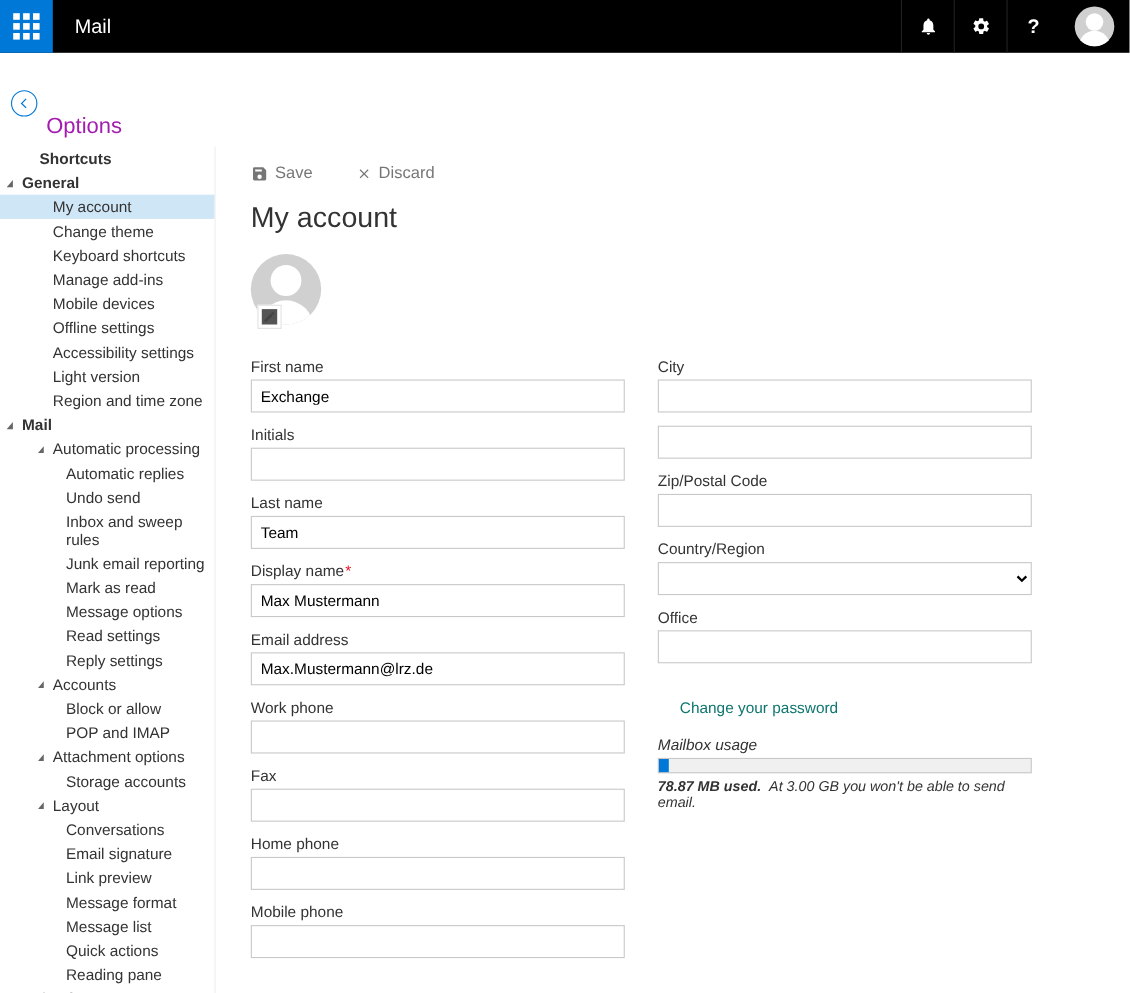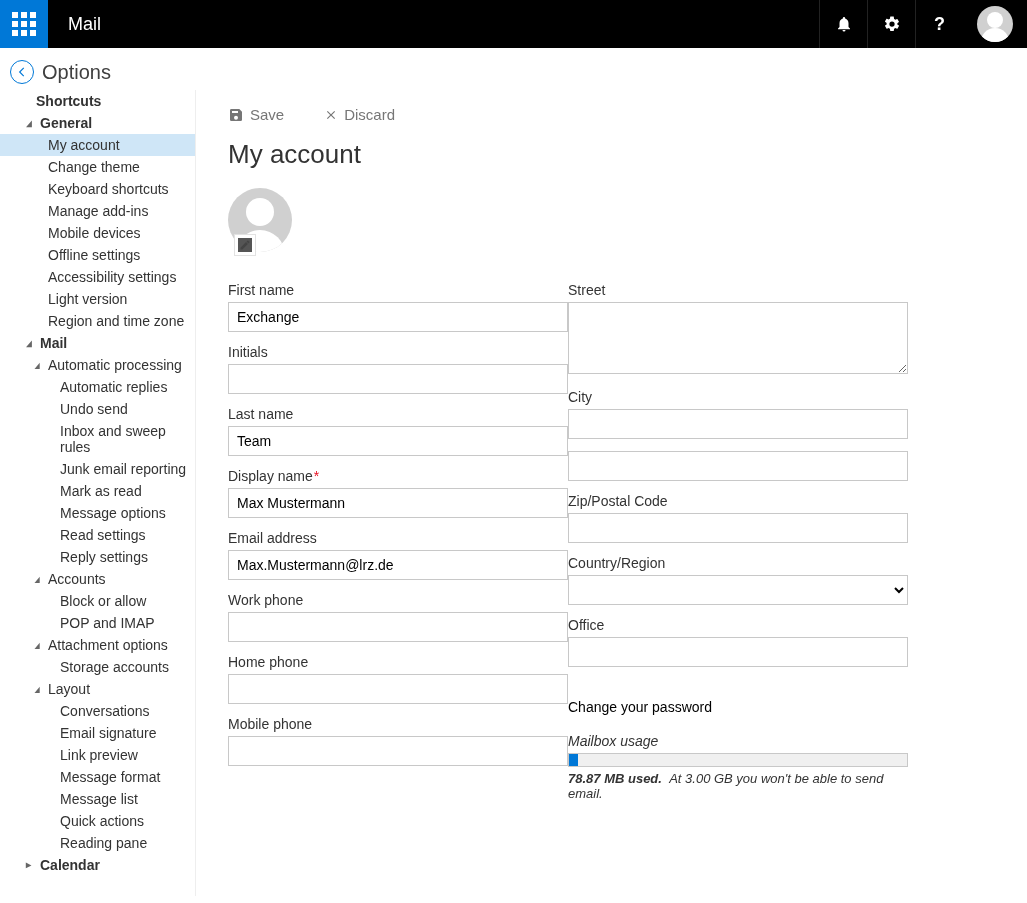--- a/index.html
+++ b/index.html
@@ -12,59 +12,59 @@
   .topbar .avatar-wrap { width: 64px; display: flex; align-items: center; justify-content: center; }
   .waffle-grid { display: grid; grid-template-columns: repeat(3, 6px); grid-template-rows: repeat(3, 6px); gap: 3px; }
   .waffle-grid span { background: #fff; width: 6px; height: 6px; }
   .avatar-img { width: 36px; height: 36px; background: #d0d0d0; border-radius: 50%; display: flex; align-items: flex-end; justify-content: center; overflow: hidden; position: relative; }
   .avatar-img::before { content:""; width:16px; height:16px; background:#fff; border-radius:50%; position:absolute; top:6px; }
   .avatar-img::after { content:""; width:28px; height:18px; background:#fff; border-radius:14px 14px 0 0; position:absolute; bottom:-4px; }
 
   
   .subhead { display:flex; align-items:center; gap:8px; padding: 12px 10px 6px 10px; }
   .subhead .back-circle { width:24px; height:24px; border:1px solid #0078d7; border-radius:50%; display:flex; align-items:center; justify-content:center; color:#0078d7; cursor:pointer; }
-  .subhead .options-title { color:#404040; font-size:20px; }
+  .subhead .options-title { color:#a21caf; font-size:20px;margin-top:44px; }
 
   .layout { display:flex; align-items:flex-start; }
   .sidebar { width:196px; border-right: 1px solid #eee; padding-bottom:20px; }
   .sidebar .item { padding: 3px 8px 3px 48px; color:#333; cursor:pointer; font-size:14px; }
   .sidebar .item.level3 { padding-left:60px; }
   .sidebar .item.selected { background:#cfe6f7; }
   .sidebar .section { font-weight:600; padding: 3px 8px 3px 36px; cursor:pointer; position:relative; }
-  .sidebar .section.level0 { padding-left:40px; font-weight:700; }
+  .sidebar .section.level0 { padding-left:20px; font-weight:700; }
   .sidebar .subsection { font-weight:400; padding: 3px 8px 3px 48px; cursor:pointer; position:relative; }
   .sidebar .tree-label { position:relative; }
   .sidebar .tree-label::before { content:"◢"; font-size:8px; color:#666; position:absolute; left:-14px; top:4px; transform: scaleX(0.85); }
   .sidebar .collapsed .tree-label::before { content:"▸"; font-size:10px; top:2px; transform:none; }
   .sidebar .root-item { font-weight:700; padding: 3px 8px 3px 36px; cursor:pointer; }
 
   .content { flex:1; padding: 10px 16px 40px 32px; }
   .toolbar { display:flex; gap:40px; padding: 6px 0 14px 0; color:#767676; }
   .toolbar .tbtn { display:flex; align-items:center; gap:6px; cursor:pointer; font-size:15px; }
   .page-title { font-size:26px; font-weight:300; color:#333; margin: 2px 0 18px 0; }
 
   .big-avatar { position:relative; width:66px; height:66px; }
   .big-avatar .circle { width:64px; height:64px; background:#d0d0d0; border-radius:50%; position:relative; overflow:hidden; }
   .big-avatar .circle::before { content:""; width:28px; height:28px; background:#fff; border-radius:50%; position:absolute; top:10px; left:18px; }
   .big-avatar .circle::after { content:""; width:50px; height:30px; background:#fff; border-radius:28px 28px 0 0; position:absolute; bottom:-8px; left:7px; }
   .big-avatar .edit { position:absolute; bottom:-2px; left:6px; width:22px; height:22px; background:#fff; border:1px solid #e2e2e2; display:flex; align-items:center; justify-content:center; cursor:pointer;}
   .big-avatar .edit svg { fill:#444; }
   .big-avatar .edit::before { content:""; position:absolute; inset:3px; background:#555;}
   .big-avatar .edit svg { position:relative; }
 
-  .form-cols { display:flex; margin-top:28px; }
+  .form-cols { display:flex; gap:30px; margin-top:28px; }
   .col { width:340px; }
   .field { margin-bottom: 12px; }
   .field label { display:block; font-size:14px; color:#333; margin-bottom:4px; }
   .field label .req { color:#e81123; margin-left:1px; }
   .field input[type=text] { width:100%; height:30px; border:1px solid #c8c8c8; padding: 0 8px; font-size:14px; font-family:inherit; }
   .field textarea { width:100%; height:72px; border:1px solid #c8c8c8; padding:6px 8px; font-size:14px; font-family:inherit; resize:both; }
   .field select { width:100%; height:30px; border:1px solid #c8c8c8; background:#fff; font-size:14px; padding: 0 6px; }
 
-  .link { color:#000000; cursor:pointer; }
+  .link { color:#0f766e; cursor:pointer;margin-left:20px; }
 
   .usage-bar { width:340px; height:14px; border:1px solid #c8c8c8; background:#f0f0f0; position:relative; margin-top:4px; }
   .usage-fill { position:absolute; top:0; bottom:0; left:0; background:#0078d7; }
   .usage-text { margin-top:4px; font-size:13px; }
 
   .mailbox-block { margin-top:8px;font-style:italic; }
 </style>
 </head>
 <body>
 
@@ -198,34 +198,34 @@
         </div>
         <div class="field">
           <label>Email address</label>
           <input type="text" value="Max.Mustermann@lrz.de" style="">
         </div>
         <div class="field">
           <label>Work phone</label>
           <input type="text" value="" style="">
         </div>
         <div class="field">
+          <label>Fax</label>
+          <input type="text" value="" style="">
+        </div>
+        <div class="field">
           <label>Home phone</label>
           <input type="text" value="" style="">
         </div>
         <div class="field">
           <label>Mobile phone</label>
           <input type="text" value="" style="">
         </div>
       </div>
 
       <div class="col">
-        <div class="field">
-          <label>Street</label>
-          <textarea value="" style=""></textarea>
-        </div>
         <div class="field">
           <label>City</label>
           <input type="text" value="" style="">
         </div>
         <div class="field">
           <input type="text" value="" style="">
         </div>
         <div class="field">
           <label>Zip/Postal Code</label>
           <input type="text" value="" style="">

